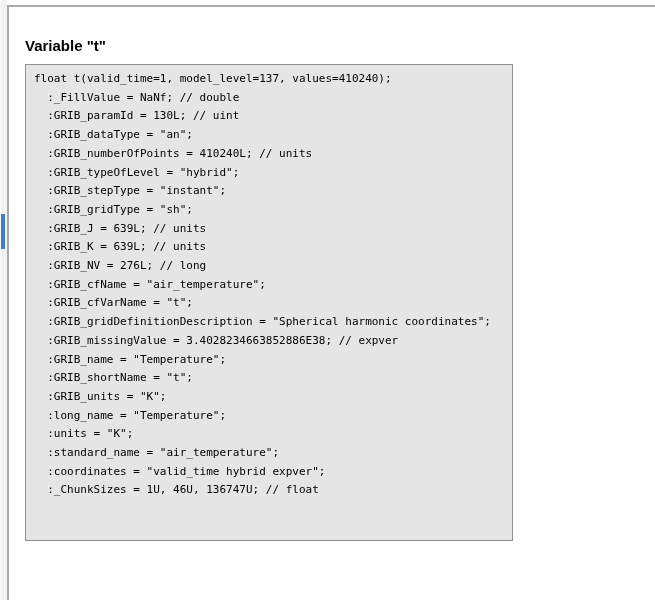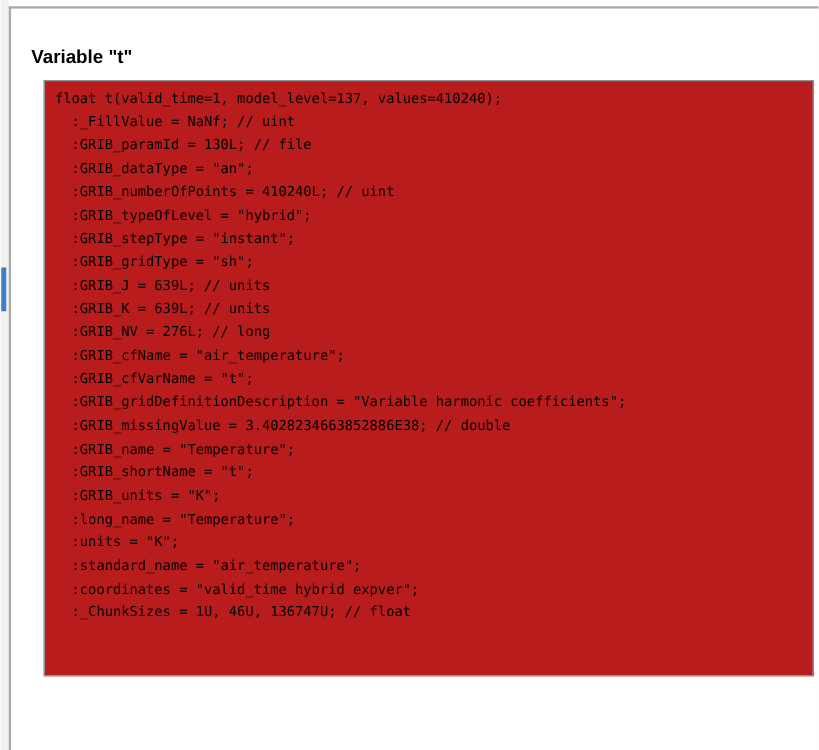--- a/index.html
+++ b/index.html
@@ -57,25 +57,25 @@
     color: #000000;
   }
   .subtitle {
     margin: 8px 0 0 16px;
     font-size: 13px;
     line-height: 16px;
     font-weight: bold;
     color: #000000;
   }
   .codebox {
-    margin: 9px 0 0 26px;
-    width: 616px;
+    margin: 9px 0 0 16px;
+    width: 488px;
     height: 477px;
     box-sizing: border-box;
-    background: #b91c1c;
+    background: #e5e5e5;
     border: 1px solid #8f8f8f;
     padding: 5px 8px 4px 8px;
     overflow: hidden;
   }
   .code-line {
     font-family: "DejaVu Sans Mono", monospace;
     font-size: 11px;
     line-height: 18.7px;
     color: #000000;
     white-space: pre;
@@ -88,34 +88,34 @@
   <div class="left-scroll-track">
     <div class="left-scroll-thumb"></div>
   </div>
   <div class="frame-h"></div>
   <div class="frame-v"></div>
 
   <div class="content">
     <div class="title">Variable "t"</div>
     <div class="codebox" id="codebox">
         <div class="code-line">float t(valid_time=1, model_level=137, values=410240);</div>
-        <div class="code-line">  :_FillValue = NaNf; // uint</div>
-        <div class="code-line">  :GRIB_paramId = 130L; // file</div>
+        <div class="code-line">  :_FillValue = NaNf; // double</div>
+        <div class="code-line">  :GRIB_paramId = 130L; // uint</div>
         <div class="code-line">  :GRIB_dataType = "an";</div>
-        <div class="code-line">  :GRIB_numberOfPoints = 410240L; // uint</div>
+        <div class="code-line">  :GRIB_numberOfPoints = 410240L; // units</div>
         <div class="code-line">  :GRIB_typeOfLevel = "hybrid";</div>
         <div class="code-line">  :GRIB_stepType = "instant";</div>
         <div class="code-line">  :GRIB_gridType = "sh";</div>
         <div class="code-line">  :GRIB_J = 639L; // units</div>
         <div class="code-line">  :GRIB_K = 639L; // units</div>
         <div class="code-line">  :GRIB_NV = 276L; // long</div>
         <div class="code-line">  :GRIB_cfName = "air_temperature";</div>
         <div class="code-line">  :GRIB_cfVarName = "t";</div>
-        <div class="code-line">  :GRIB_gridDefinitionDescription = "Variable harmonic coefficients";</div>
-        <div class="code-line">  :GRIB_missingValue = 3.4028234663852886E38; // double</div>
+        <div class="code-line">  :GRIB_gridDefinitionDescription = "Spherical harmonic coordinates";</div>
+        <div class="code-line">  :GRIB_missingValue = 3.4028234663852886E38; // expver</div>
         <div class="code-line">  :GRIB_name = "Temperature";</div>
         <div class="code-line">  :GRIB_shortName = "t";</div>
         <div class="code-line">  :GRIB_units = "K";</div>
         <div class="code-line">  :long_name = "Temperature";</div>
         <div class="code-line">  :units = "K";</div>
         <div class="code-line">  :standard_name = "air_temperature";</div>
         <div class="code-line">  :coordinates = "valid_time hybrid expver";</div>
         <div class="code-line">  :_ChunkSizes = 1U, 46U, 136747U; // float</div>
       </div>
   </div>

